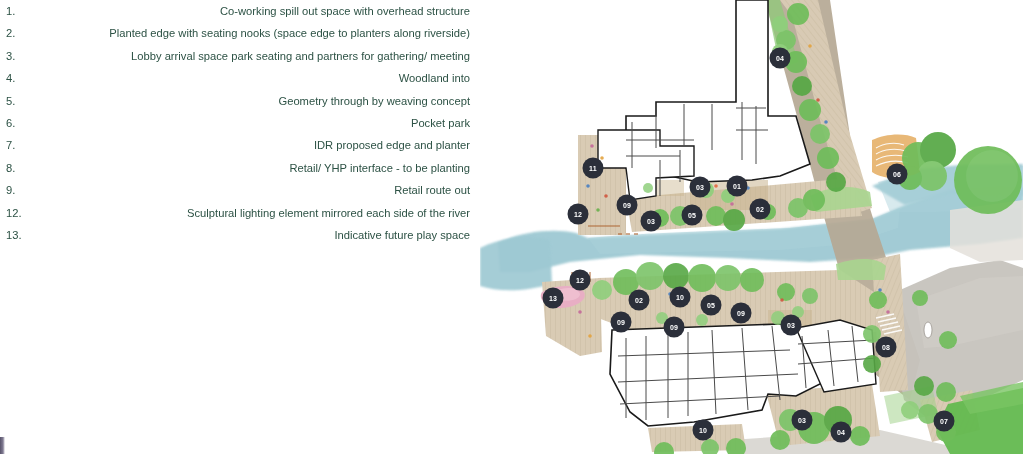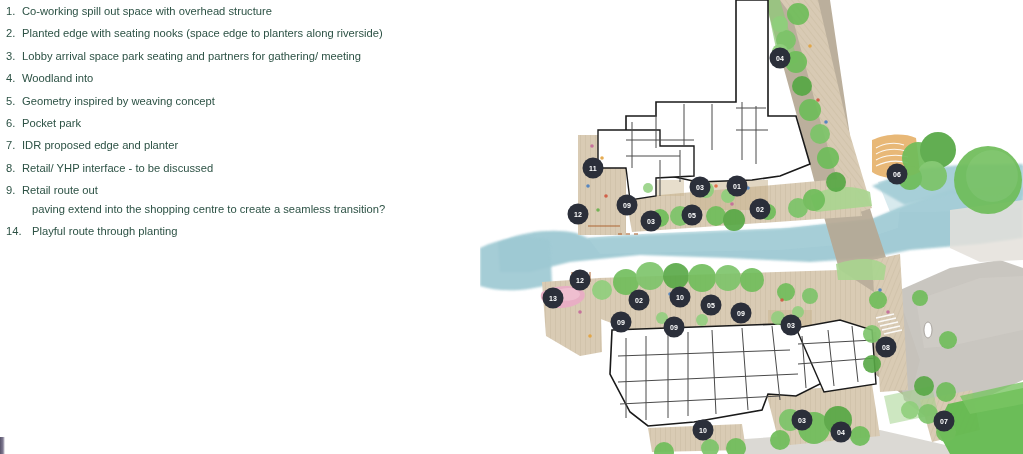--- a/index.html
+++ b/index.html
@@ -28,21 +28,21 @@
     margin-bottom:8.4px;
   }
   .li-num{
     flex:0 0 auto;
     text-align:left;
     color:#2d5245;
     white-space:nowrap;
   }
   .li-num.narrow{ width:16px; }
   .li-num.wide{ width:26px; }
-  .li-text{ flex:1 1 auto; }
+  .li-text{ flex:1 1 auto;text-align:right; }
   .li-cont{
     display:flex;
     color:#2d5245;
     font-size:11.2px;
     line-height:1.25;
     margin-top:-4px;
     margin-bottom:8.4px;
   }
   .li-cont .spacer{ flex:0 0 auto;width:26px; }
 
@@ -93,56 +93,56 @@
     <span class="li-text">Lobby arrival space park seating and partners for gathering/ meeting</span>
   </div>
 
   <div class="legend-item">
     <span class="li-num narrow">4.</span>
     <span class="li-text">Woodland into</span>
   </div>
 
   <div class="legend-item">
     <span class="li-num narrow">5.</span>
-    <span class="li-text">Geometry inspired by weaving concept</span>
+    <span class="li-text">Geometry through by weaving concept</span>
   </div>
 
   <div class="legend-item">
     <span class="li-num narrow">6.</span>
     <span class="li-text">Pocket park</span>
   </div>
 
   <div class="legend-item">
     <span class="li-num narrow">7.</span>
     <span class="li-text">IDR proposed edge and planter</span>
   </div>
 
   <div class="legend-item">
     <span class="li-num narrow">8.</span>
-    <span class="li-text">Retail/ YHP interface - to be discussed</span>
+    <span class="li-text">Retail/ YHP interface - to be planting</span>
   </div>
 
   <div class="legend-item">
     <span class="li-num narrow">9.</span>
     <span class="li-text">Retail route out</span>
   </div>
 
 
 
-  <div class="li-cont">
-    <span class="spacer"></span>
-    <span class="li-text">paving extend into the shopping centre to create a seamless transition?</span>
-  </div>
-
-
-
-  <div class="legend-item">
-    <span class="li-num wide">14.</span>
-    <span class="li-text">Playful route through planting</span>
-  </div>
+
+  <div class="legend-item">
+    <span class="li-num wide">12.</span>
+    <span class="li-text">Sculptural lighting element mirrored each side of the river</span>
+  </div>
+
+  <div class="legend-item">
+    <span class="li-num wide">13.</span>
+    <span class="li-text">Indicative future play space</span>
+  </div>
+
 
 </div>
 
 <div id="corner-artifact"></div>
 
 <div id="plan">
 <svg viewBox="0 0 543 454" xmlns="http://www.w3.org/2000/svg">
   <defs>
     <pattern id="plank-v" width="5" height="8" patternUnits="userSpaceOnUse">
       <rect width="5" height="8" fill="#d9cbb4"></rect>

